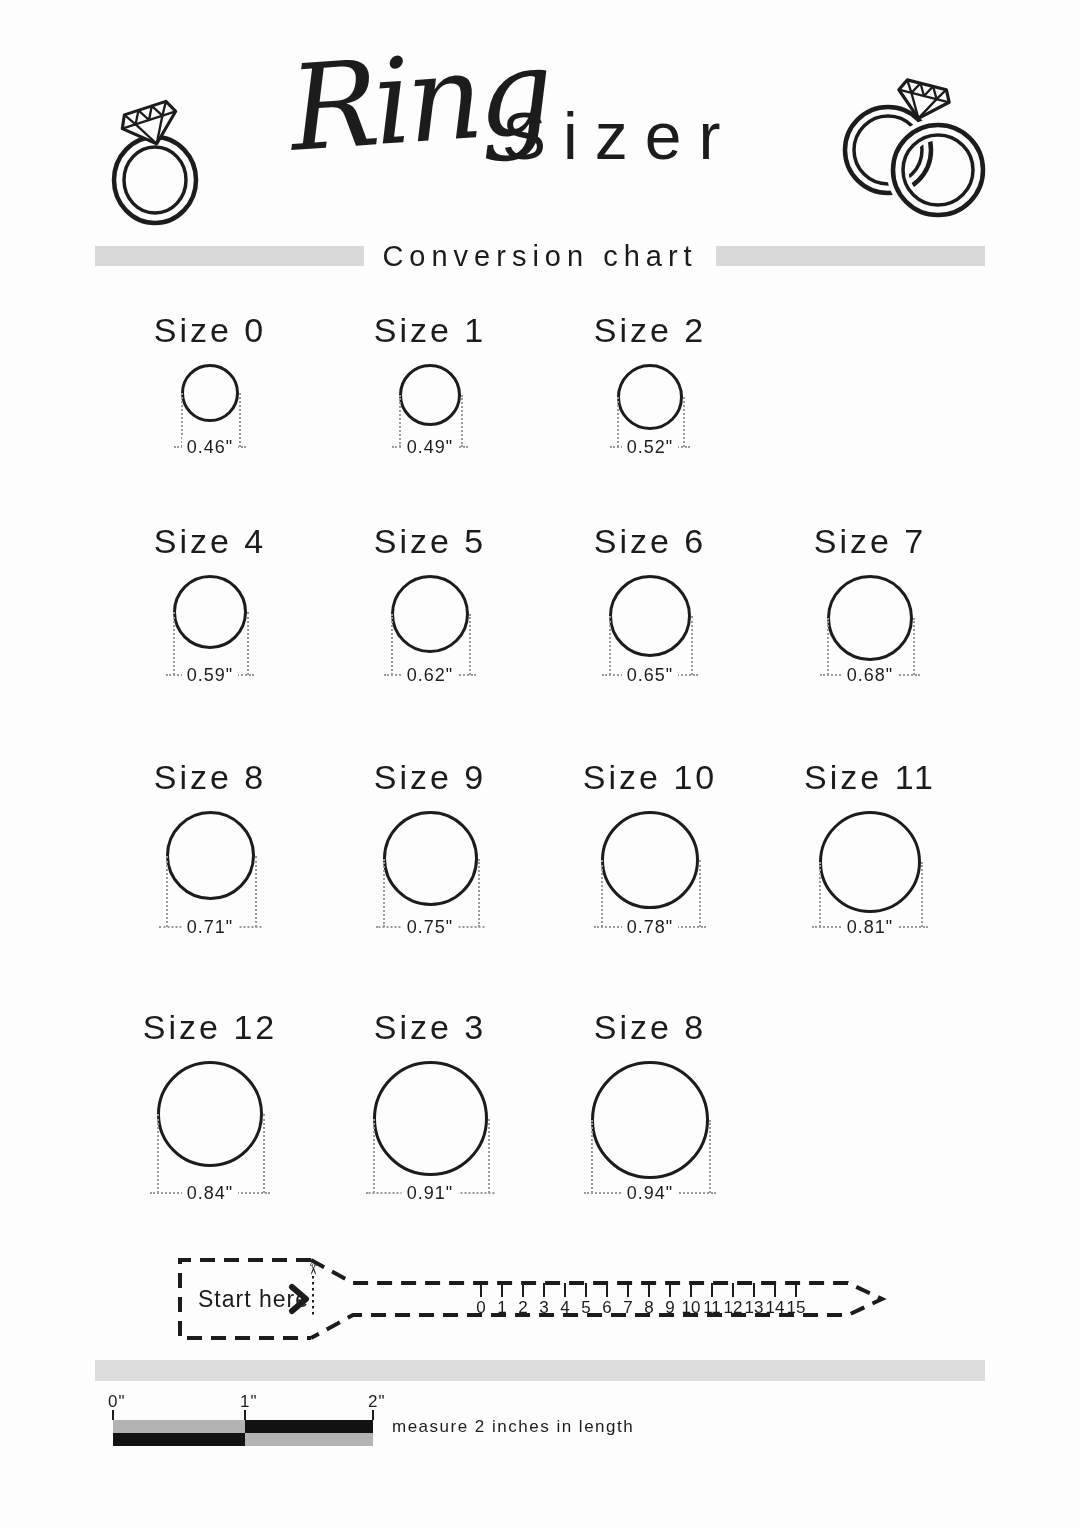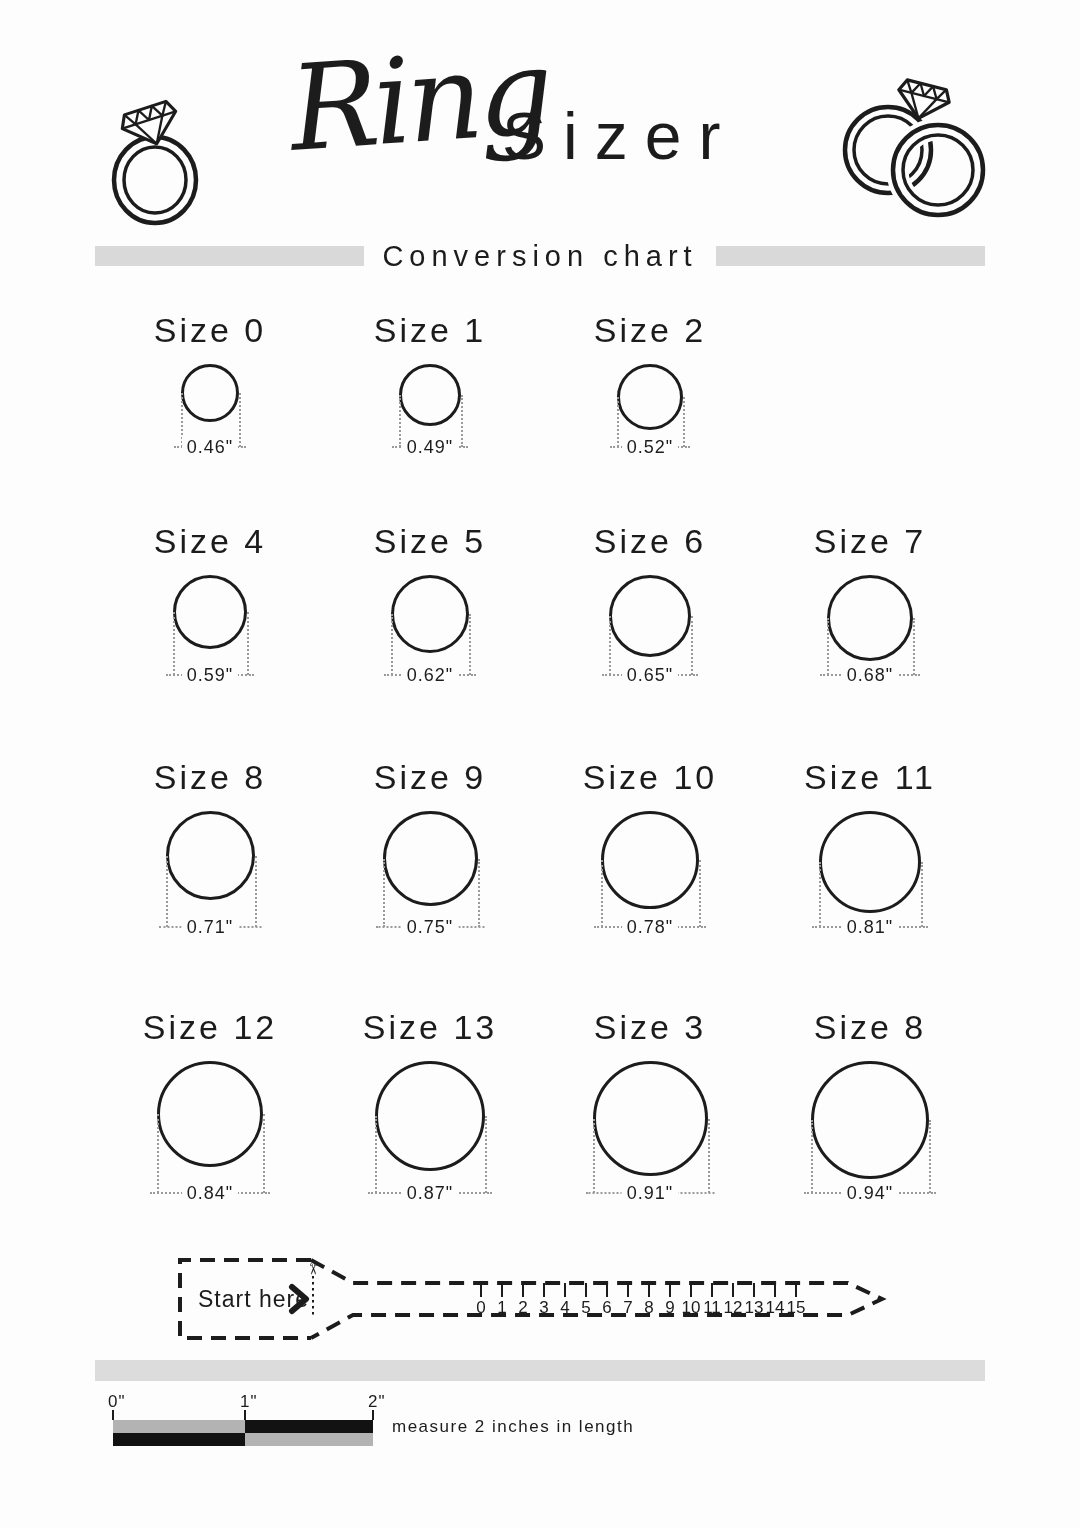--- a/index.html
+++ b/index.html
@@ -235,29 +235,20 @@
         </div>
       </div>
       <div class="size-row" style="margin-bottom: 0px;">
         <div class="size-cell">
           <div class="size-title">Size 12</div>
           <div class="fig" style="height: 142px;">
             <div class="ring-circle" style="width: 106px; height: 106px; left: calc(50% - 53px);"></div>
             <div class="vdash" style="left: calc(50% - 53px); top: 53px; height: 79px;"></div>
             <div class="vdash" style="left: calc(50% + 53px); top: 53px; height: 79px;"></div>
             <div class="mlabel" style="width: 120px;"><span>0.84"</span></div>
-          </div>
-        </div>
-        <div class="size-cell">
-          <div class="size-title">Size 13</div>
-          <div class="fig" style="height: 142px;">
-            <div class="ring-circle" style="width: 110px; height: 110px; left: calc(50% - 55px);"></div>
-            <div class="vdash" style="left: calc(50% - 55px); top: 55px; height: 77px;"></div>
-            <div class="vdash" style="left: calc(50% + 55px); top: 55px; height: 77px;"></div>
-            <div class="mlabel" style="width: 124px;"><span>0.87"</span></div>
           </div>
         </div>
         <div class="size-cell">
           <div class="size-title">Size 3</div>
           <div class="fig" style="height: 142px;">
             <div class="ring-circle" style="width: 115px; height: 115px; left: calc(50% - 57.5px);"></div>
             <div class="vdash" style="left: calc(50% - 57.5px); top: 57.5px; height: 74.5px;"></div>
             <div class="vdash" style="left: calc(50% + 57.5px); top: 57.5px; height: 74.5px;"></div>
             <div class="mlabel" style="width: 129px;"><span>0.91"</span></div>
           </div>

